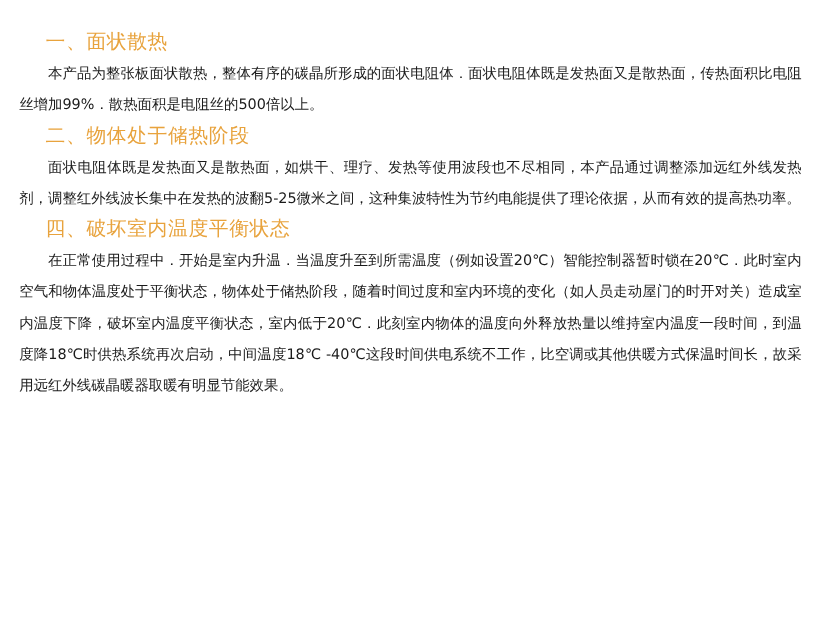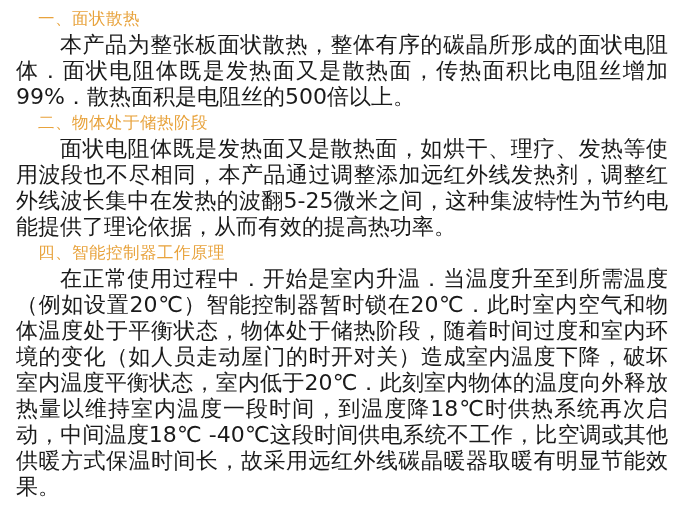--- a/index.html
+++ b/index.html
@@ -9,38 +9,38 @@
   body {
     width: 700px;
     height: 523px;
     background: #ffffff;
     font-family: "DejaVu Sans", "Liberation Sans", sans-serif;
   }
   .page {
     width: 684px;
     height: 523px;
     box-sizing: border-box;
-    padding: 6px 16px 0 16px;
+    padding: 22px 16px 0 16px;
     overflow: hidden;
   }
   .section {
     margin: 0 0 0 0;
   }
   .heading {
     color: #E8A33D;
     font-size: 16.5px;
     line-height: 26px;
     font-weight: normal;
     margin: 0 0 0 22px;
     letter-spacing: 0.5px;
     white-space: nowrap;
   }
   .body-text {
     color: #1a1a1a;
-    font-size: 22px;
+    font-size: 12px;
     line-height: 26px;
     margin: 0;
     text-align: justify;
     text-justify: inter-ideograph;
     letter-spacing: 0px;
   }
   .indent {
     text-indent: 2em;
   }
 </style>
@@ -54,17 +54,17 @@
     <p class="body-text indent">本产品为整张板面状散热，整体有序的碳晶所形成的面状电阻体．面状电阻体既是发热面又是散热面，传热面积比电阻丝增加99%．散热面积是电阻丝的500倍以上。</p>
   </div>
 
   <div class="section">
     <div class="heading">二、物体处于储热阶段</div>
     <p class="body-text indent">面状电阻体既是发热面又是散热面，如烘干、理疗、发热等使用波段也不尽相同，本产品通过调整添加远红外线发热剂，调整红外线波长集中在发热的波翻5-25微米之间，这种集波特性为节约电能提供了理论依据，从而有效的提高热功率。</p>
   </div>
 
 
   <div class="section">
-    <div class="heading">四、智能控制器工作原理</div>
+    <div class="heading">四、破坏室内温度平衡状态</div>
     <p class="body-text indent">在正常使用过程中．开始是室内升温．当温度升至到所需温度（例如设置20℃）智能控制器暂时锁在20℃．此时室内空气和物体温度处于平衡状态，物体处于储热阶段，随着时间过度和室内环境的变化（如人员走动屋门的时开对关）造成室内温度下降，破坏室内温度平衡状态，室内低于20℃．此刻室内物体的温度向外释放热量以维持室内温度一段时间，到温度降18℃时供热系统再次启动，中间温度18℃ -40℃这段时间供电系统不工作，比空调或其他供暖方式保温时间长，故采用远红外线碳晶暖器取暖有明显节能效果。</p>
   </div>
 
 </div>
 
 </body></html>

